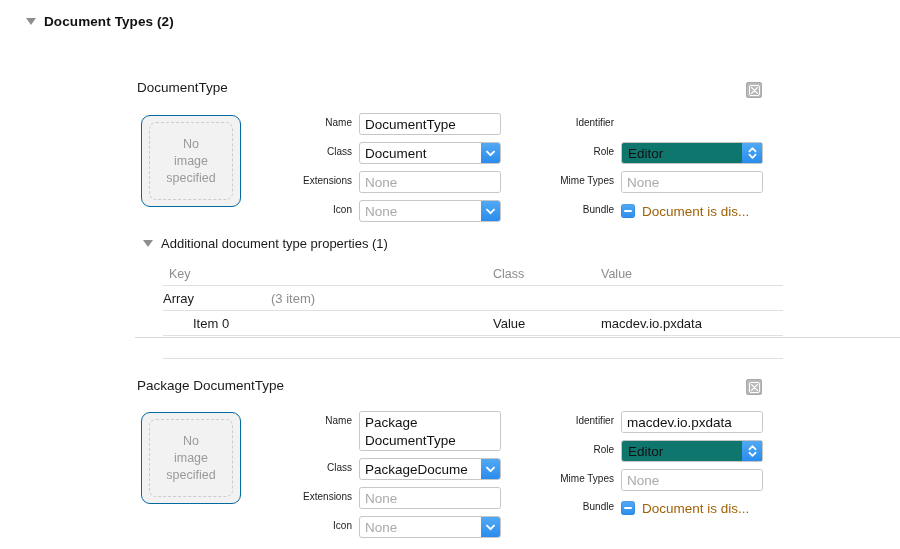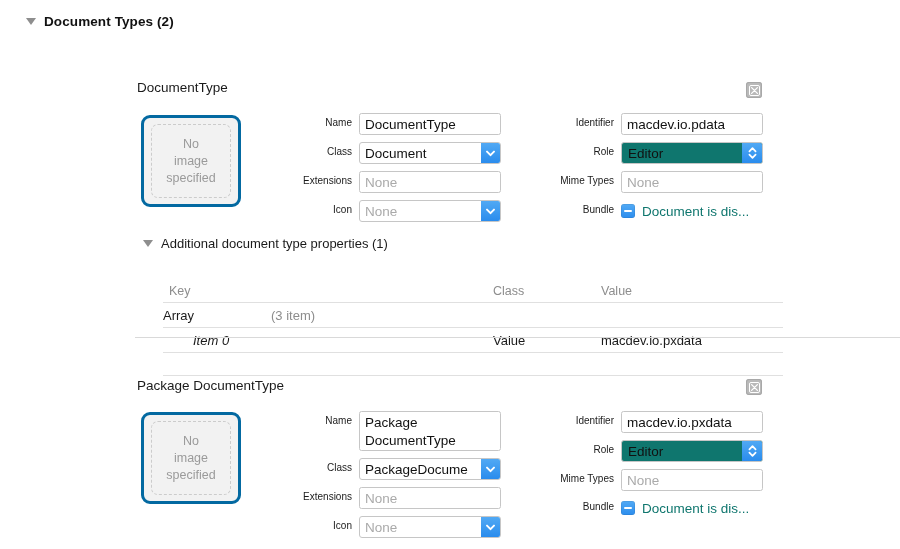--- a/index.html
+++ b/index.html
@@ -60,21 +60,21 @@
     cursor: default;
   }
   .close-btn svg { display:block; }
 
   
   .image-well {
     position: absolute;
     width: 100px;
     height: 92px;
     background: #f2f2f2;
-    border: 3px solid #0369a1;
+    border: 1px solid #0369a1;
     border-radius: 9px;
     box-sizing: border-box;
   }
   .image-well-inner {
     position: absolute;
     left: 7px; top: 6px; right: 7px; bottom: 6px;
     border: 1.5px dashed #cccccc;
     border-radius: 7px;
     display: flex;
     flex-direction: column;
@@ -192,41 +192,40 @@
     justify-content: center;
     flex: none;
   }
   .checkbox-dash {
     width: 8px; height: 2px;
     background: #fff;
     border-radius: 1px;
   }
   .checkrow-label {
     font-size: 13.5px;
-    color: #0f766e;
+    color: #a16207;
     white-space: nowrap;
   }
 
   
   .props-header {
     position: absolute;
     display: flex;
     align-items: center;
     gap: 8px;
   }
   .props-title {
     font-size: 13px;
     color: #1a1a1a;
   }
 
   
   .prop-table {
     position: absolute;
     width: 620px;
-    margin-top: 17px;
   }
   .ptable-head {
     display: flex;
     height: 22px;
     align-items: center;
     color: #8d8d8d;
     font-size: 12.5px;
   }
   .ptable-row {
     display: flex;
@@ -340,23 +339,20 @@
       <span class="chev-btn">
         <svg width="9" height="7" viewBox="0 0 9 7" aria-hidden="true">
           <path d="M1 1.6 L4.5 5.2 L8 1.6" fill="none" stroke="#fff" stroke-width="1.9" stroke-linecap="round" stroke-linejoin="round"></path>
         </svg>
       </span>
     </div>
   </div>
 
   <div class="fld" style="left:494px; top:82px;">
     <div class="fld-label" style="width:120px;">Identifier</div>
-    <div class="ctl" style="width:142px;">
-      <div class="textfield">macdev.io.pdata</div>
-    </div>
   </div>
 
   <div class="fld" style="left:494px; top:111px;">
     <div class="fld-label" style="width:120px;">Role</div>
     <div class="ctl" style="width:142px;">
       <div class="popup">Editor</div>
       <span class="dchev-btn">
         <svg width="9" height="14" viewBox="0 0 9 14" aria-hidden="true">
           <path d="M1.4 5.4 L4.5 2.1 L7.6 5.4" fill="none" stroke="#fff" stroke-width="1.7" stroke-linecap="round" stroke-linejoin="round"></path>
           <path d="M1.4 8.6 L4.5 11.9 L7.6 8.6" fill="none" stroke="#fff" stroke-width="1.7" stroke-linecap="round" stroke-linejoin="round"></path>
@@ -393,21 +389,21 @@
       <div class="col-type">Class</div>
       <div class="col-value">Value</div>
     </div>
 
     <div class="ptable-row">
       <div class="col-type">Array</div>
       <div class="col-value muted">(3 item)</div>
     </div>
 
     <div class="ptable-row">
-      <div class="col-key" style="padding-left:30px;font-style:italic;">Item 0</div>
+      <div class="col-key" style="padding-left:30px;">Item 0</div>
       <div class="col-type">Value</div>
       <div class="col-value">macdev.io.pxdata</div>
     </div>
 
     <div class="ptable-row empty"></div>
     <div class="ptable-bottom"></div>
   </div>
 </div>
 
 <div class="divider" style="top:337px;"></div>

